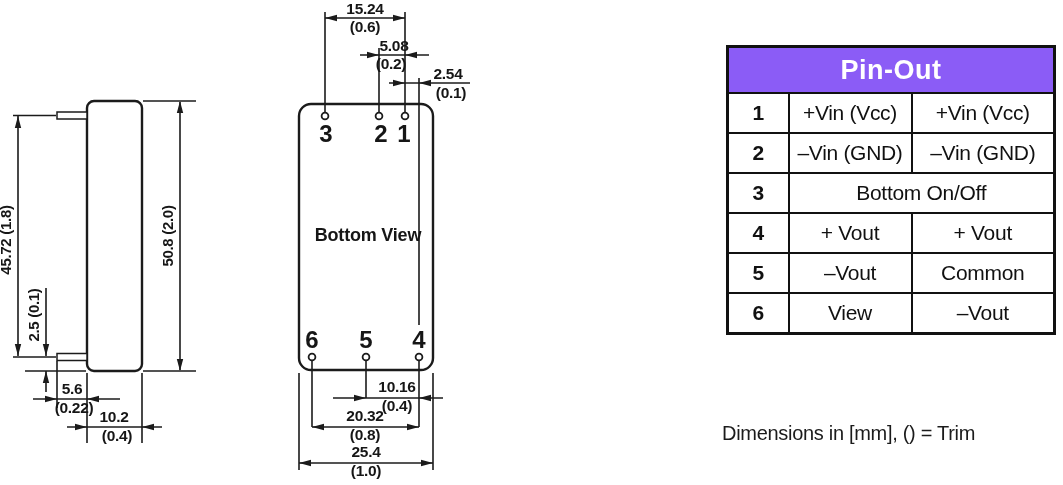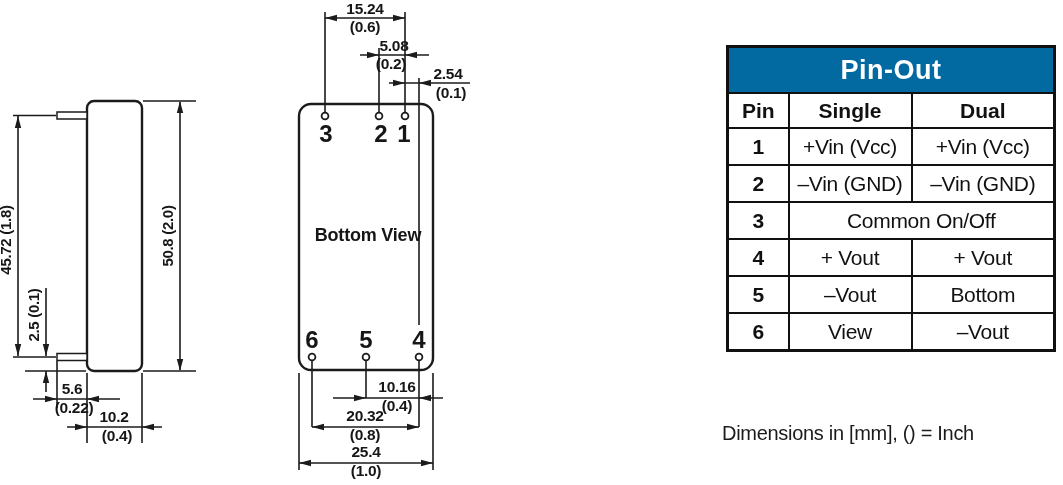--- a/index.html
+++ b/index.html
@@ -34,21 +34,21 @@
   }
   table.pinout th, table.pinout td {
     border: 2px solid #111;
     text-align: center;
     vertical-align: middle;
     padding: 0;
     overflow: hidden;
     white-space: nowrap;
   }
   table.pinout th.title {
-    background: #0369a1;
+    background: #8b5cf6;
     color: #fff;
     font-size: 27px;
     font-weight: bold;
     height: 44px;
     letter-spacing: 0.5px;
   }
   table.pinout tr.cols th {
     font-size: 21px;
     font-weight: bold;
     height: 33px;
@@ -206,59 +206,54 @@
   <table class="pinout">
     <colgroup>
       <col style="width:61px">
       <col style="width:123px">
       <col style="width:143px">
     </colgroup>
     <thead>
       <tr>
         <th class="title" colspan="3">Pin-Out</th>
       </tr>
-      <tr class="cols">
-        <th>Pin</th>
-        <th>Single</th>
-        <th>Dual</th>
-      </tr>
     </thead>
     <tbody>
       <tr>
         <td class="num">1</td>
         <td class="val">+Vin (Vcc)</td>
         <td class="val">+Vin (Vcc)</td>
       </tr>
       <tr>
         <td class="num">2</td>
         <td class="val">–Vin (GND)</td>
         <td class="val">–Vin (GND)</td>
       </tr>
       <tr>
         <td class="num">3</td>
-        <td class="val" colspan="2">Common On/Off</td>
+        <td class="val" colspan="2">Bottom On/Off</td>
       </tr>
       <tr>
         <td class="num">4</td>
         <td class="val">+ Vout</td>
         <td class="val">+ Vout</td>
       </tr>
       <tr>
         <td class="num">5</td>
         <td class="val">–Vout</td>
-        <td class="val">Bottom</td>
+        <td class="val">Common</td>
       </tr>
       <tr>
         <td class="num">6</td>
         <td class="val">View</td>
         <td class="val">–Vout</td>
       </tr>
     </tbody>
   </table>
 
   <div class="notes">
-    <div>Dimensions in [mm], () = Inch</div>
+    <div>Dimensions in [mm], () = Trim</div>
     
     
     
   </div>
 
 </div>
 
 </body></html>

